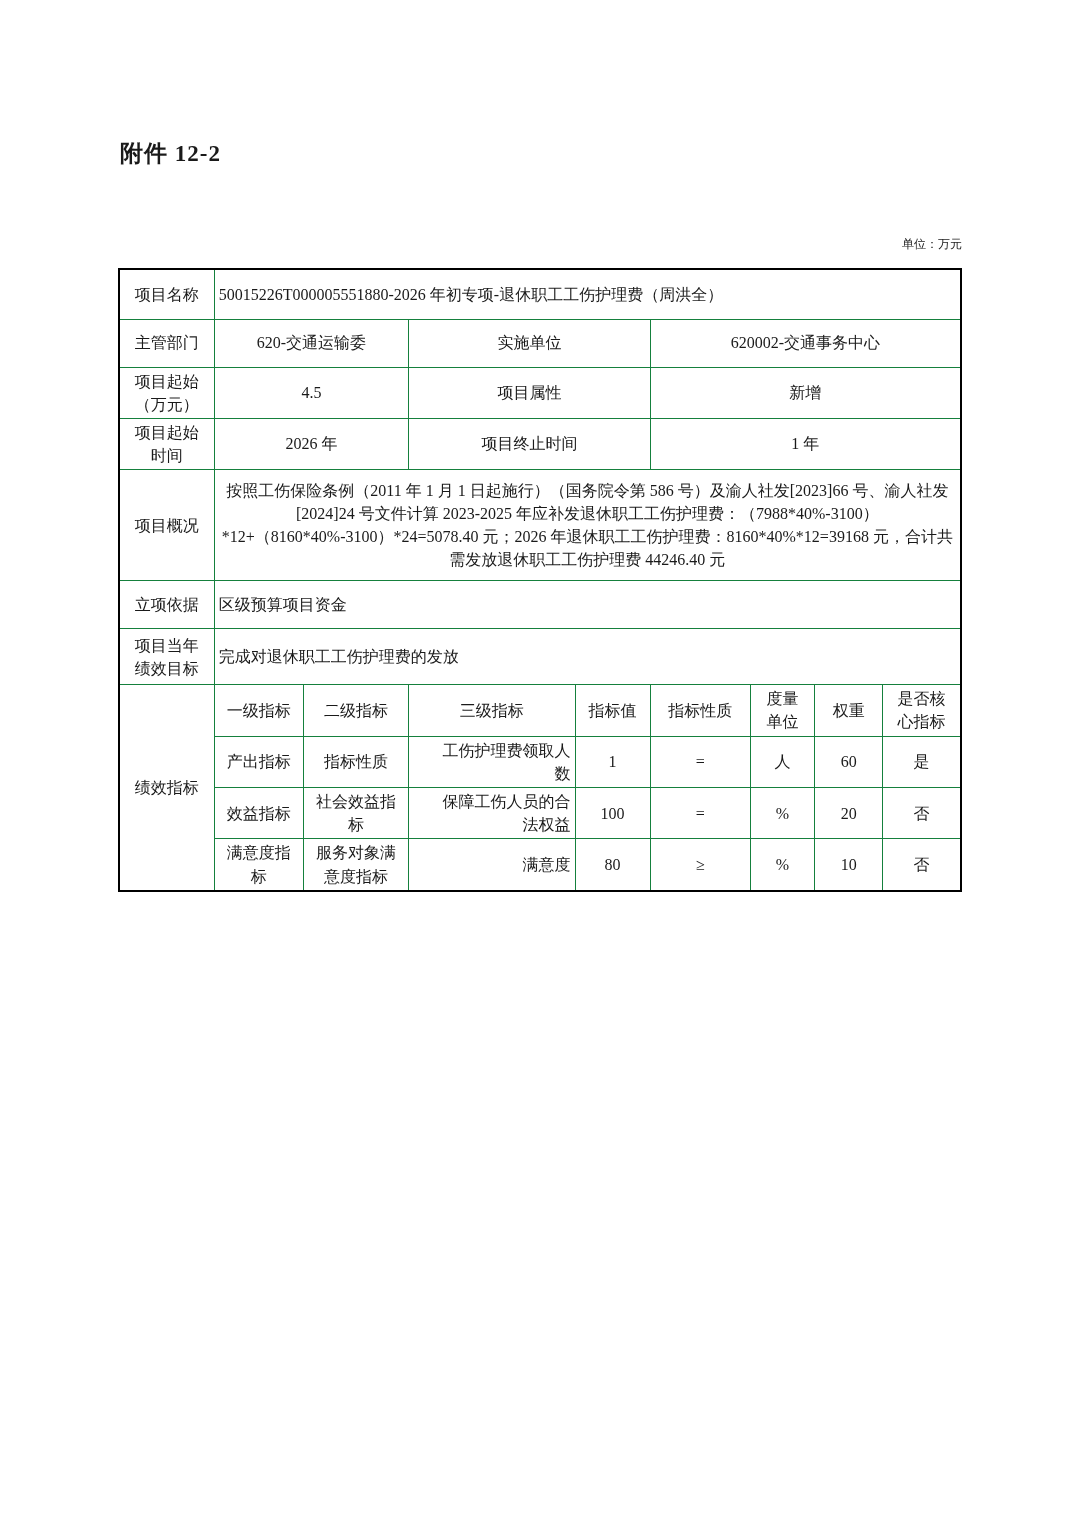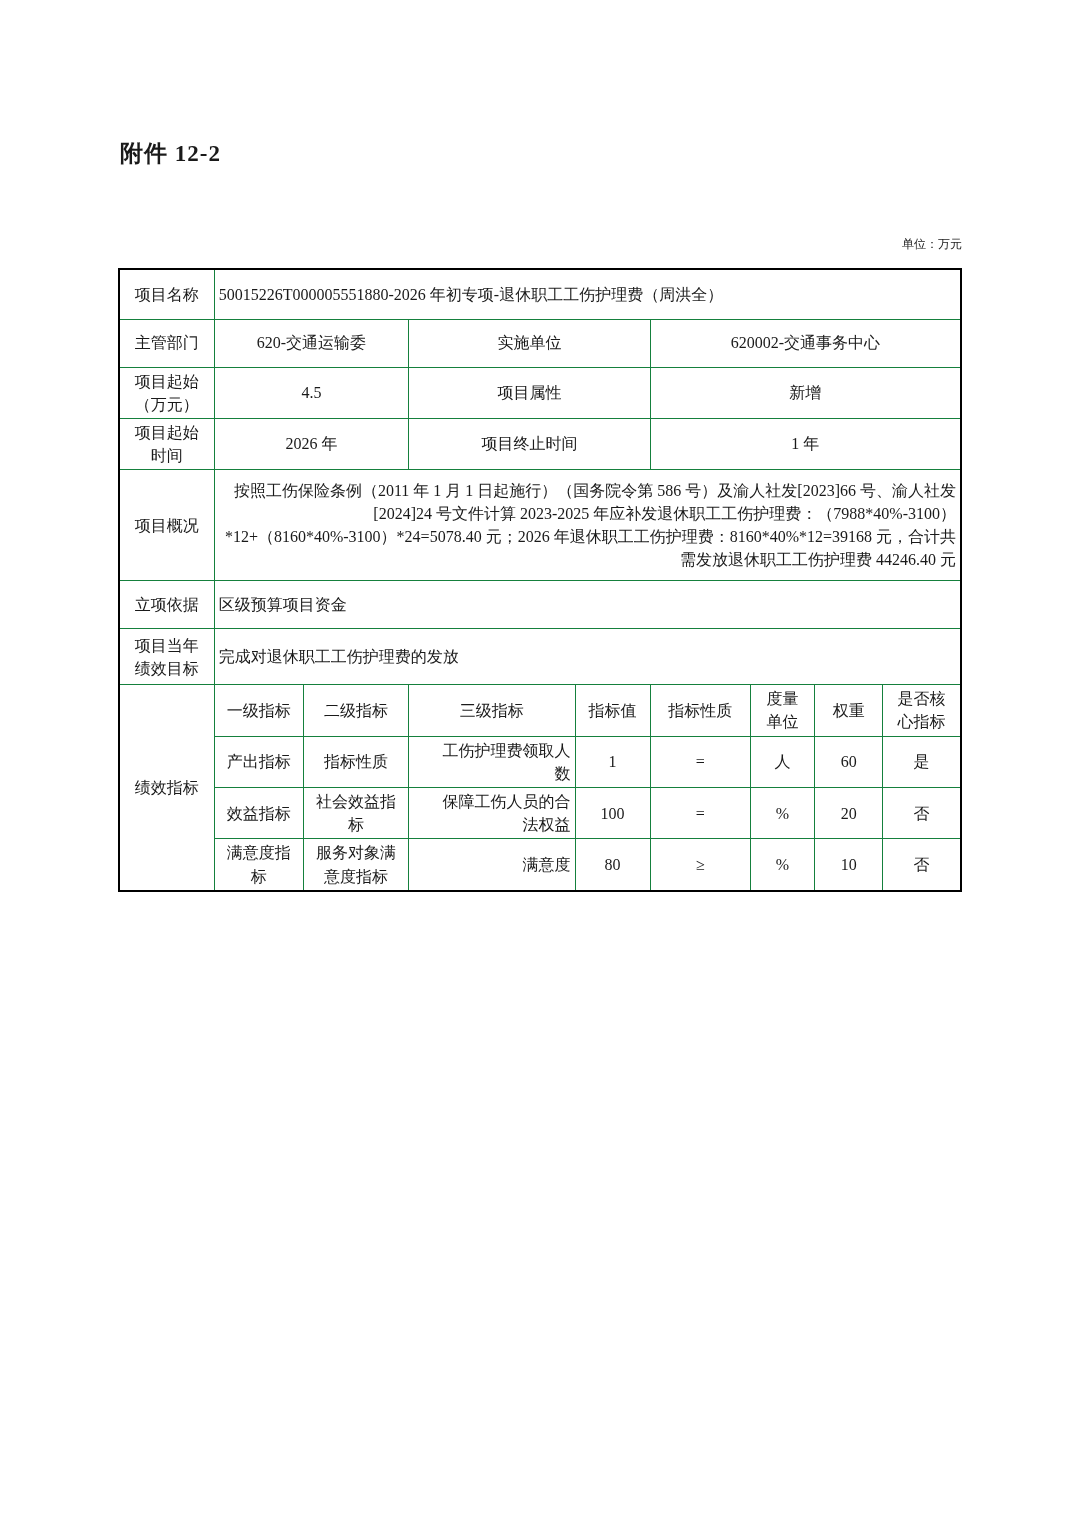--- a/index.html
+++ b/index.html
@@ -61,21 +61,21 @@
     white-space: pre-line;
     overflow: hidden;
   }
   td.lab {
     text-align: center;
     padding: 2px 2px;
   }
   td.ctr { text-align: center; }
   td.lft { text-align: left; padding-left: 10px; margin-top: 21px; }
   td.overview {
-    text-align: right;
+    text-align: center;
     padding: 6px 10px;
     line-height: 28px;
   }
   td.lv3 { text-align: right; padding-left: 8px; }
   .page-number {
     position: absolute;
     left: 0;
     top: 1402px;
     width: 100%;
     text-align: center;

